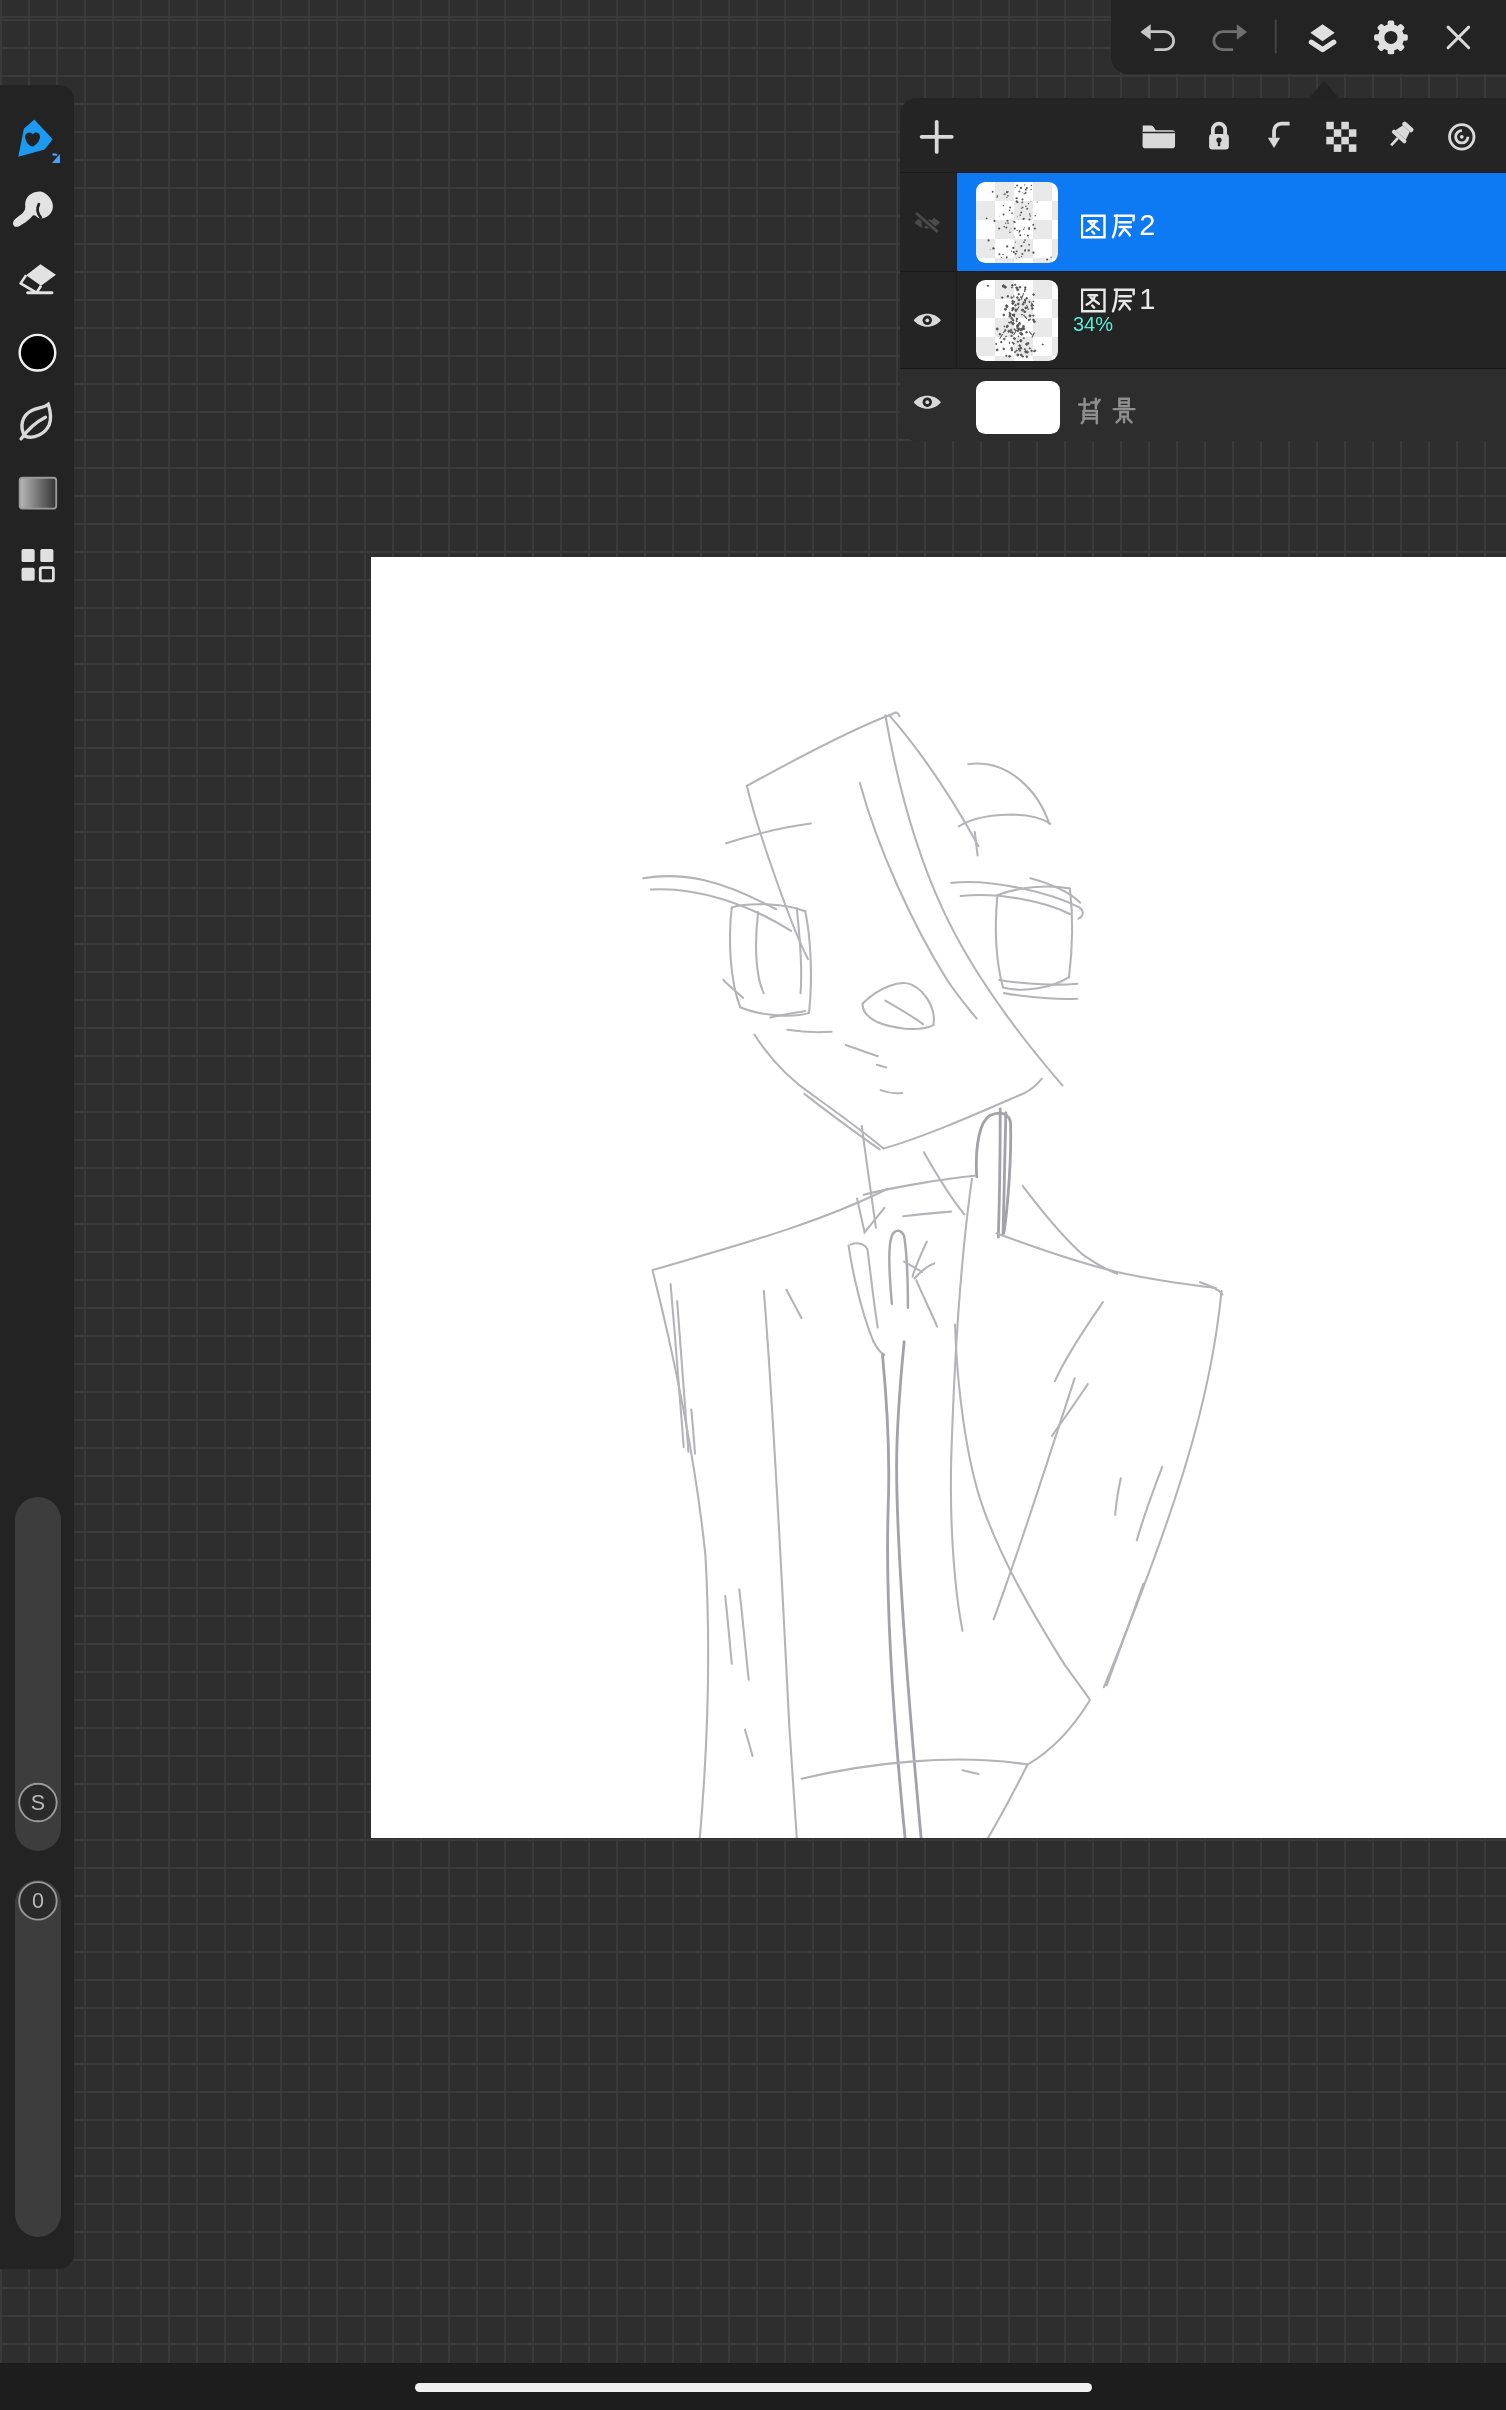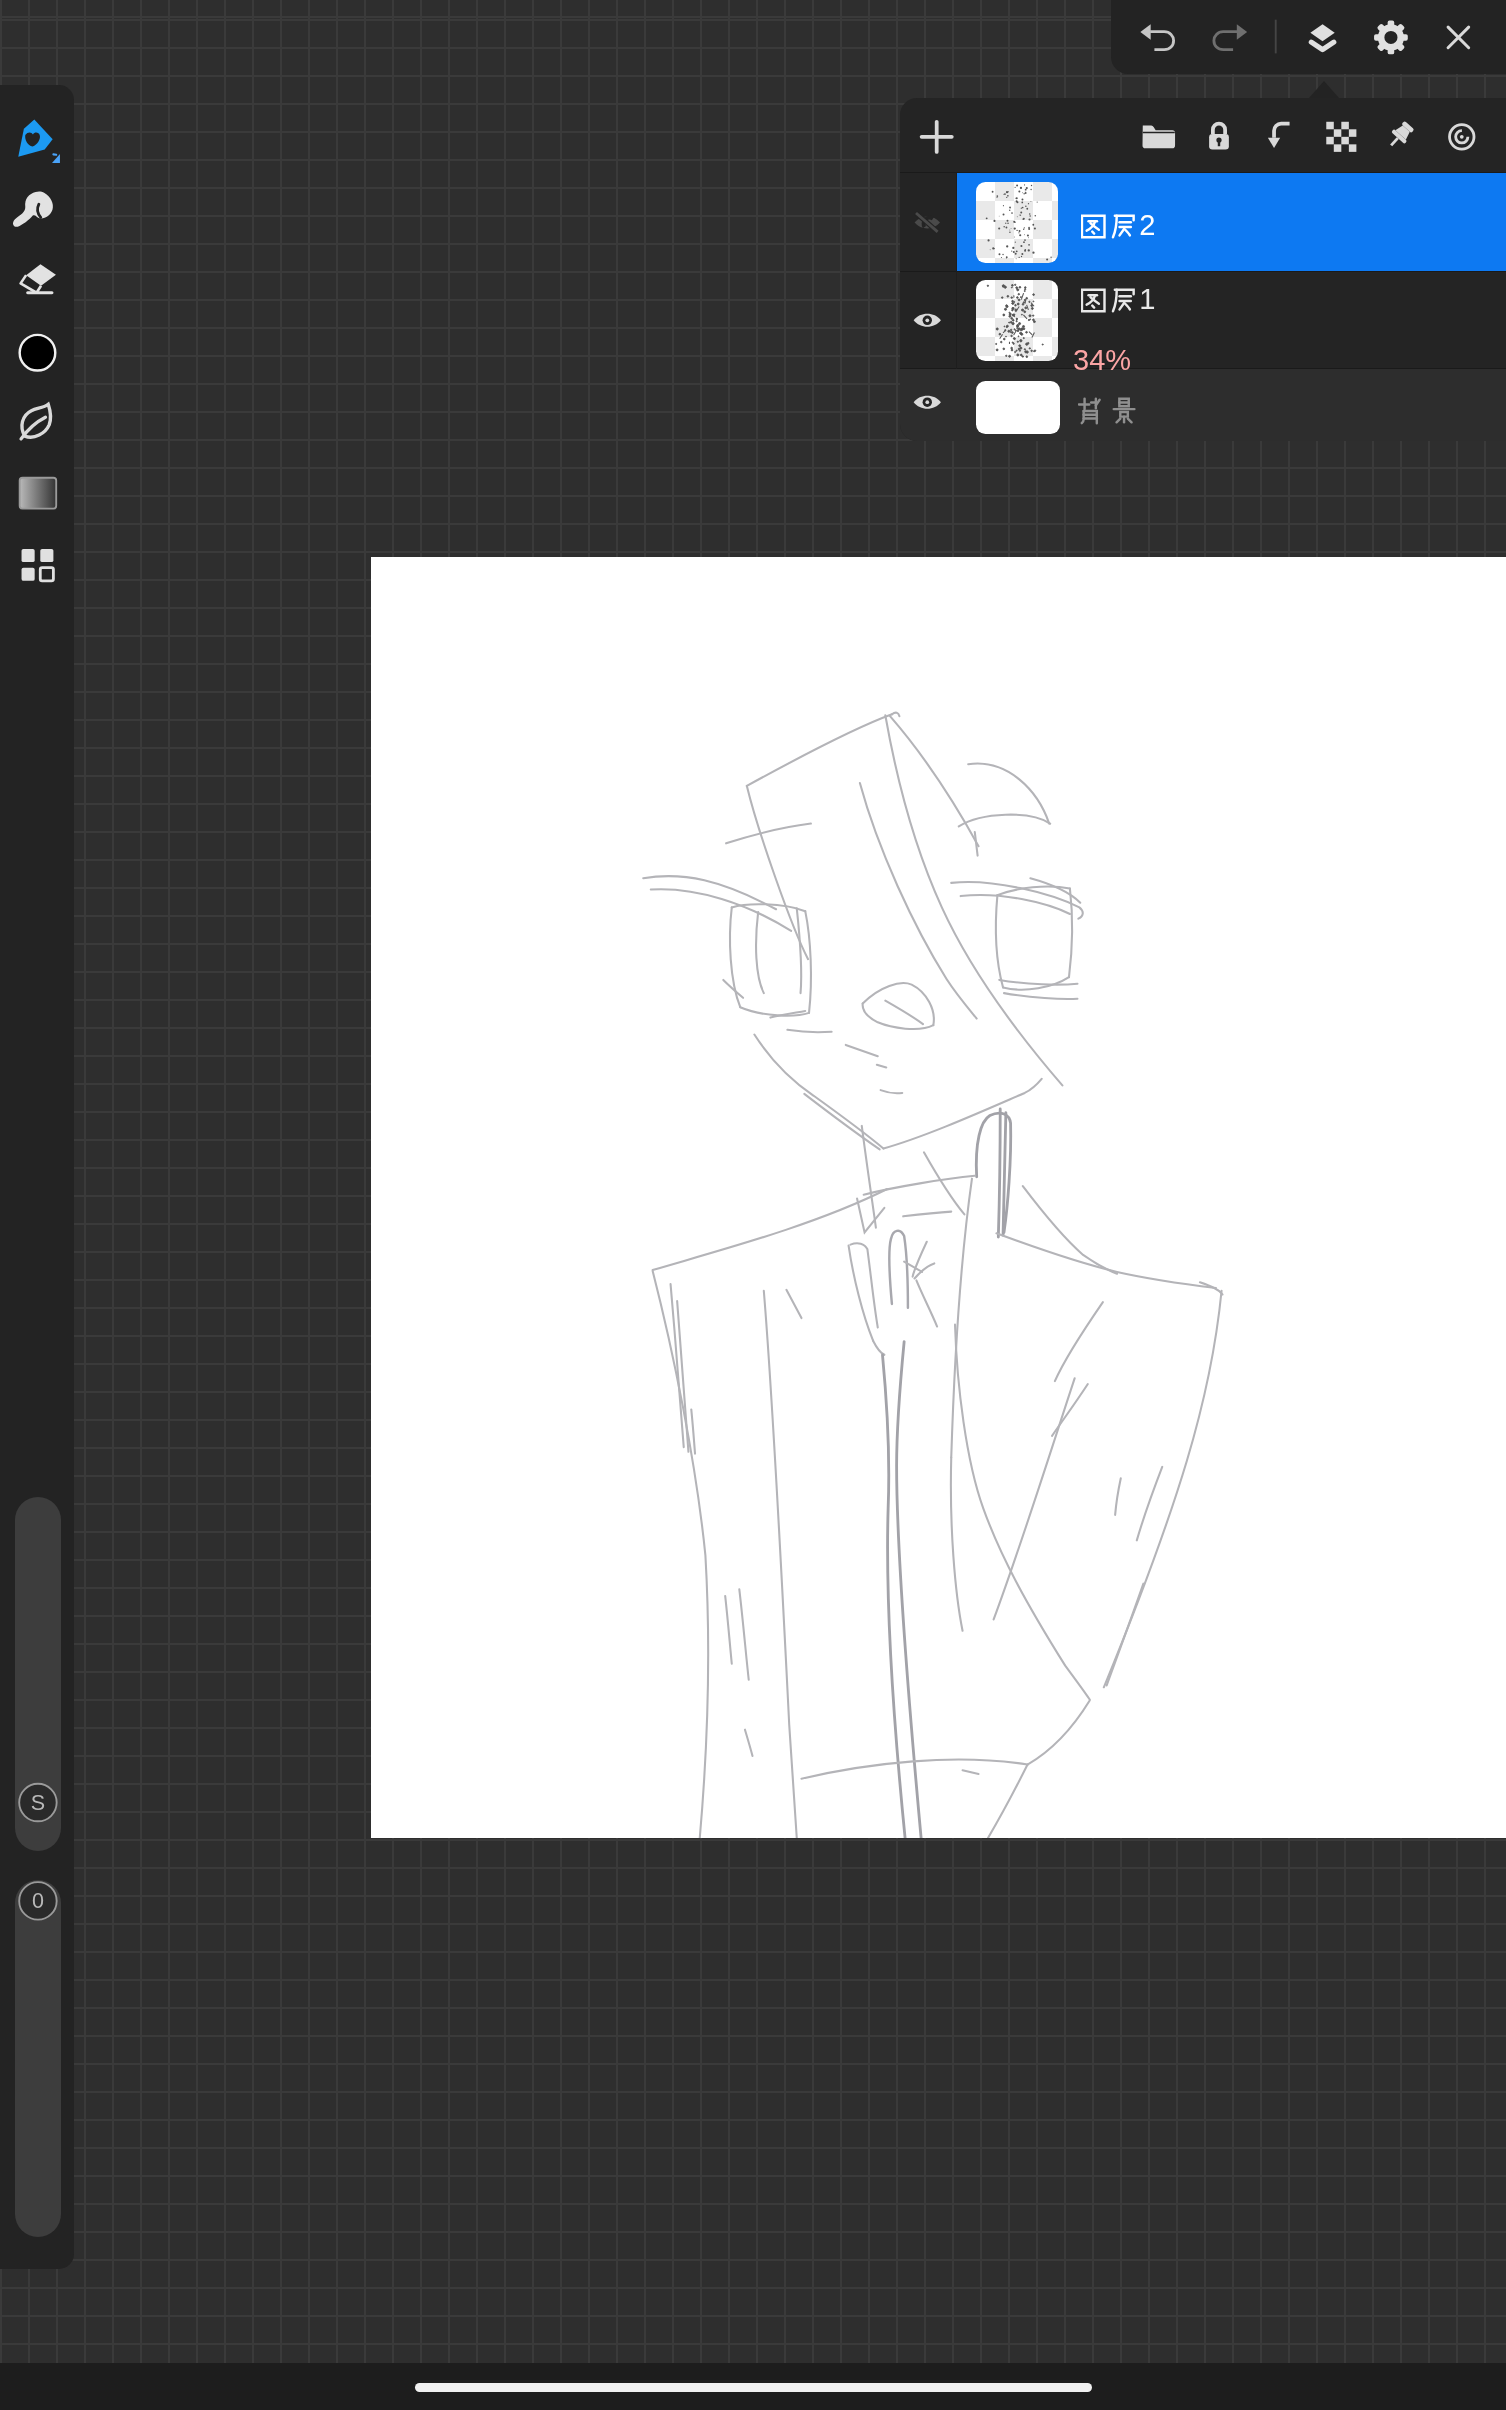--- a/index.html
+++ b/index.html
@@ -553,21 +553,21 @@
     <g transform="translate(33,4)" fill="none" stroke="#e8e8e8" stroke-width="2.6" stroke-linecap="round">
       <path d="M3,3 H23 V8"></path>
       <path d="M5,3 C5,12 4,19 1,26"></path>
       <path d="M8,10 H20"></path>
       <path d="M8,15 H20"></path>
       <path d="M13,17 L8,24"></path>
       <path d="M14,18 C16,20 18,22 19,24"></path>
     </g>
     <text x="62" y="28" font-size="31" fill="#e8e8e8" font-family="Liberation Sans,sans-serif">1</text>
   </svg>
-<div class="abs" style="left:1073px;top:344px;font-size:29px;color:#fca5a5;">34%</div>
+<div class="abs" style="left:1073px;top:313px;font-size:20px;color:#5eead4;">34%</div>
 <svg class="abs" style="left:1078px;top:395px" width="94" height="32" viewBox="0 0 100 34">
     <g transform="translate(0,3)" fill="none" stroke="#8f8f8f" stroke-width="2.6" stroke-linecap="round">
       <path d="M7,1 V12"></path>
       <path d="M1,7 H12"></path>
       <path d="M19,1 V11"></path>
       <path d="M14,5 H19"></path>
       <path d="M23,2 L19,8"></path>
       <path d="M6,14 H20 V27"></path>
       <path d="M6,14 V23 C6,25 5,26 4,27"></path>
       <path d="M6,18 H20"></path>

